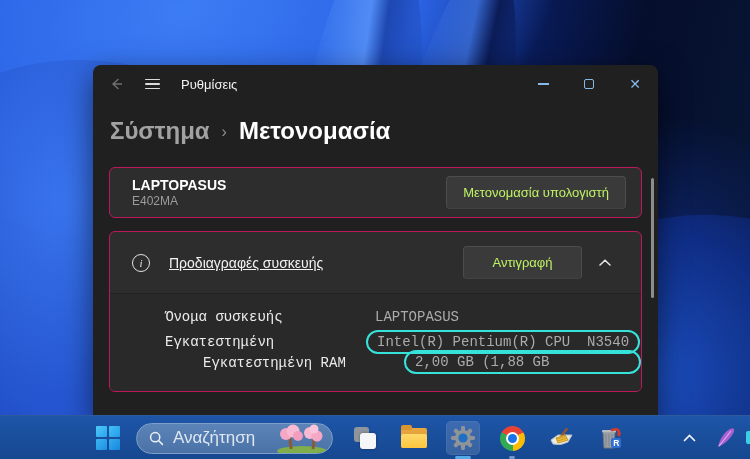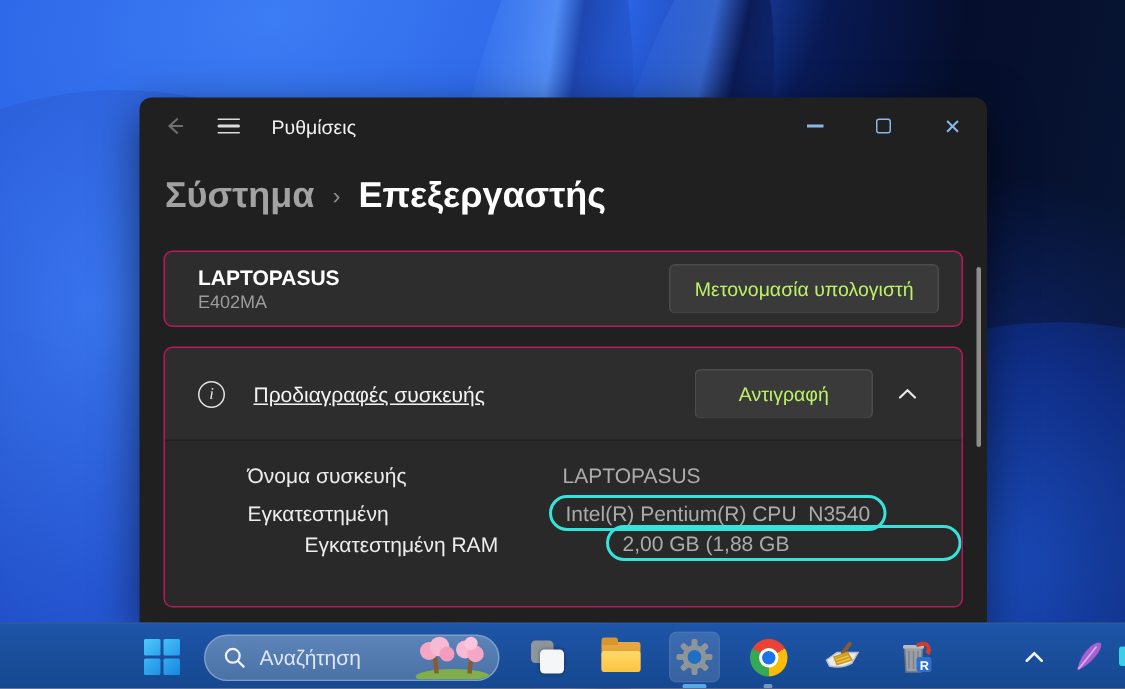--- a/index.html
+++ b/index.html
@@ -51,21 +51,21 @@
   .rename-btn { margin-left:auto; padding:8px 16px; }
 
   .specs-card { margin-top:13px; overflow:hidden; }
   .specs-header { display:flex; align-items:center; height:61px; padding:0 15px 0 22px; }
   .info-ico { width:18px; height:18px; border:1.3px solid #e3e3e3; border-radius:50%;
     display:flex; align-items:center; justify-content:center; font-size:11px; color:#e3e3e3; font-family:"Liberation Serif", serif; font-style:italic; }
   .specs-title { margin-left:19px; font-size:14px; color:#f3f3f3;text-decoration:underline; }
   .copy-btn { margin-left:auto; width:119px; height:33px; }
   .chev-up { margin-left:12px; margin-right:10px; width:22px; text-align:center; }
   .chev-up svg { display:block; margin:0 auto; }
-  .specs-body { background:#292929; border-top:1px solid #222; padding:13px 0 31px 55px; }
+  .specs-body { background:#292929; border-top:1px solid #222; padding:13px 0 18px 55px;font-family:Liberation Mono, monospace; }
   .spec-row { display:grid; grid-template-columns:210px 1fr; align-items:start; line-height:20px; font-size:14px; }
   .spec-label { color:#ececec; }
   .spec-value { color:#ababab; white-space:pre; }
   .spec-line2 { margin-top:5px; }
   .mt5 { margin-top:5px; }
   .mt1 { margin-top:1px;margin-left:38px; }
   .oval { display:inline-block; border:2.5px solid #36e3da; border-radius:99px;
     padding:0 9px; margin:-3px 0 -3px -9px; line-height:20px; }
 
   .vscroll { position:absolute; right:4px; top:113px; width:3px; height:120px; background:#8d8d8d; border-radius:2px; }
@@ -77,21 +77,21 @@
   .start { width:25px; height:25px; display:grid; grid-template-columns:11px 11px; grid-template-rows:11px 11px; gap:2px; }
   .start i { display:block; border-radius:1px; }
   .start i:nth-child(1){ background:linear-gradient(135deg,#4ec9f8,#2da4ee);}
   .start i:nth-child(2){ background:linear-gradient(135deg,#45c0f5,#259aea);}
   .start i:nth-child(3){ background:linear-gradient(135deg,#3cb4f2,#1e90e4);}
   .start i:nth-child(4){ background:linear-gradient(135deg,#34abee,#1787de);}
   .search-pill { position:relative; width:197px; height:31px; border-radius:16px;
     background:linear-gradient(180deg,#5c84b8,#4a72a6); border:1px solid #7e9fca;
     display:flex; align-items:center; padding-left:12px; overflow:hidden; }
   .search-pill input { background:transparent; border:none; outline:none; color:#eef3f9;
-    font-size:14px; font-family:inherit; width:100px; margin-left:9px; }
+    font-size:17px; font-family:inherit; width:100px; margin-left:9px; }
   .search-pill input::placeholder { color:#e6edf5; opacity:.95; }
   .blossom { position:absolute; right:4px; bottom:0; }
   .tb-ico { width:34px; height:34px; display:flex; align-items:center; justify-content:center; position:relative; border-radius:5px; }
   .tb-ico.active { background:rgba(255,255,255,.14); box-shadow:inset 0 0 0 1px rgba(255,255,255,.06); }
   .run-bar { position:absolute; bottom:-4px; left:50%; transform:translateX(-50%); height:3px; border-radius:2px; }
   .run-bar.big { width:16px; background:#55a9ea; }
   .run-bar.dot { width:6px; background:rgba(190,215,240,.55); }
   .folder-ico { position:relative; width:26px; height:20px; }
   .folder-back { position:absolute; left:0; top:0; width:26px; height:20px; border-radius:2px;
     background:linear-gradient(180deg,#e9a840,#d9952f); }
@@ -138,21 +138,21 @@
           </div>
         <div class="cap">
             <span class="close-glyph">✕</span>
           </div>
       </div>
     </div>
 
     <div class="breadcrumb">
       <span class="crumb-parent">Σύστημα</span>
       <span class="crumb-sep">›</span>
-      <span class="crumb-current">Επεξεργαστής</span>
+      <span class="crumb-current">Μετονομασία</span>
     </div>
 
     <div class="content">
       <div class="card device-card">
         <div>
           <div class="dev-name">LAPTOPASUS</div>
           <div class="dev-model">E402MA</div>
         </div>
         <button class="btn rename-btn">Μετονομασία υπολογιστή</button>
       </div>

